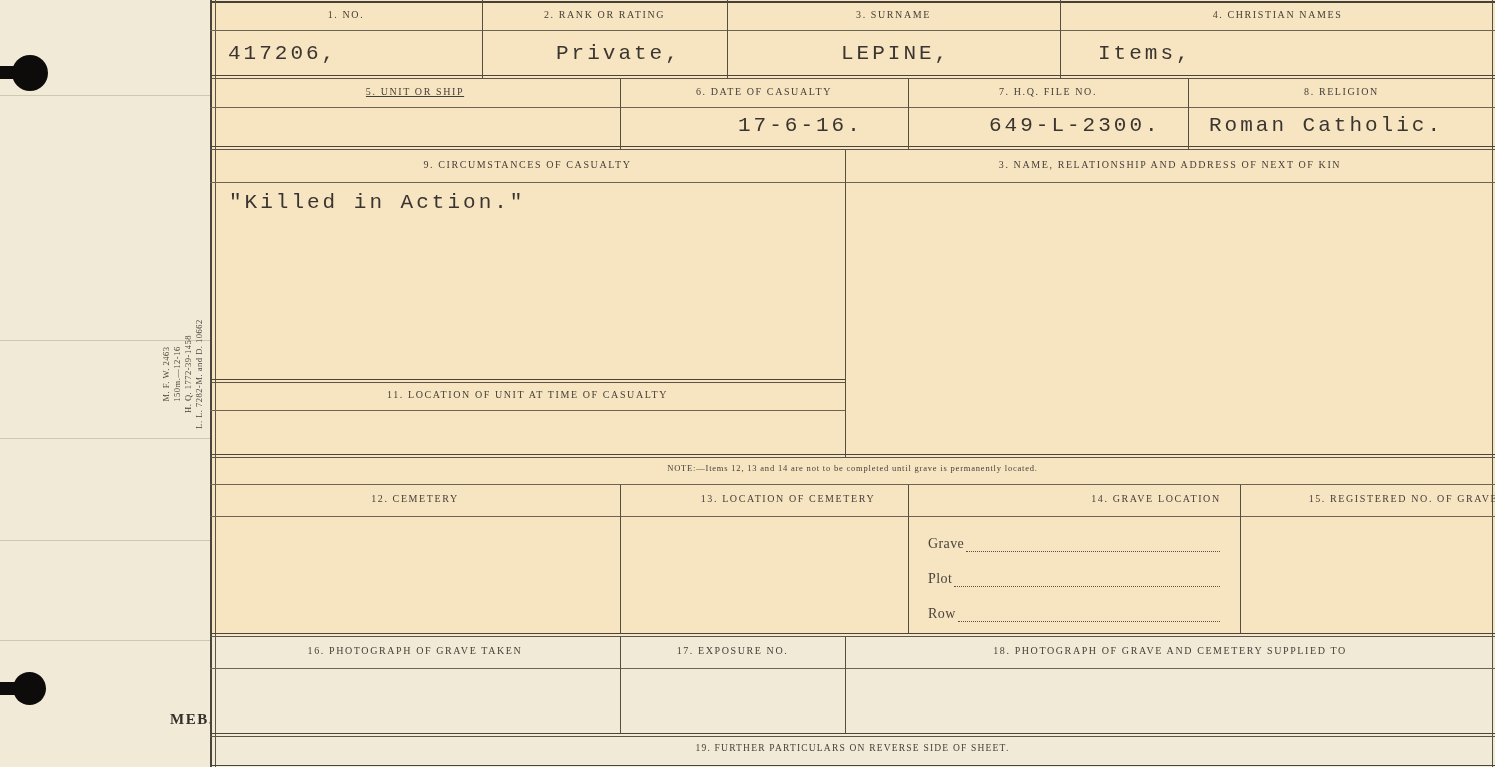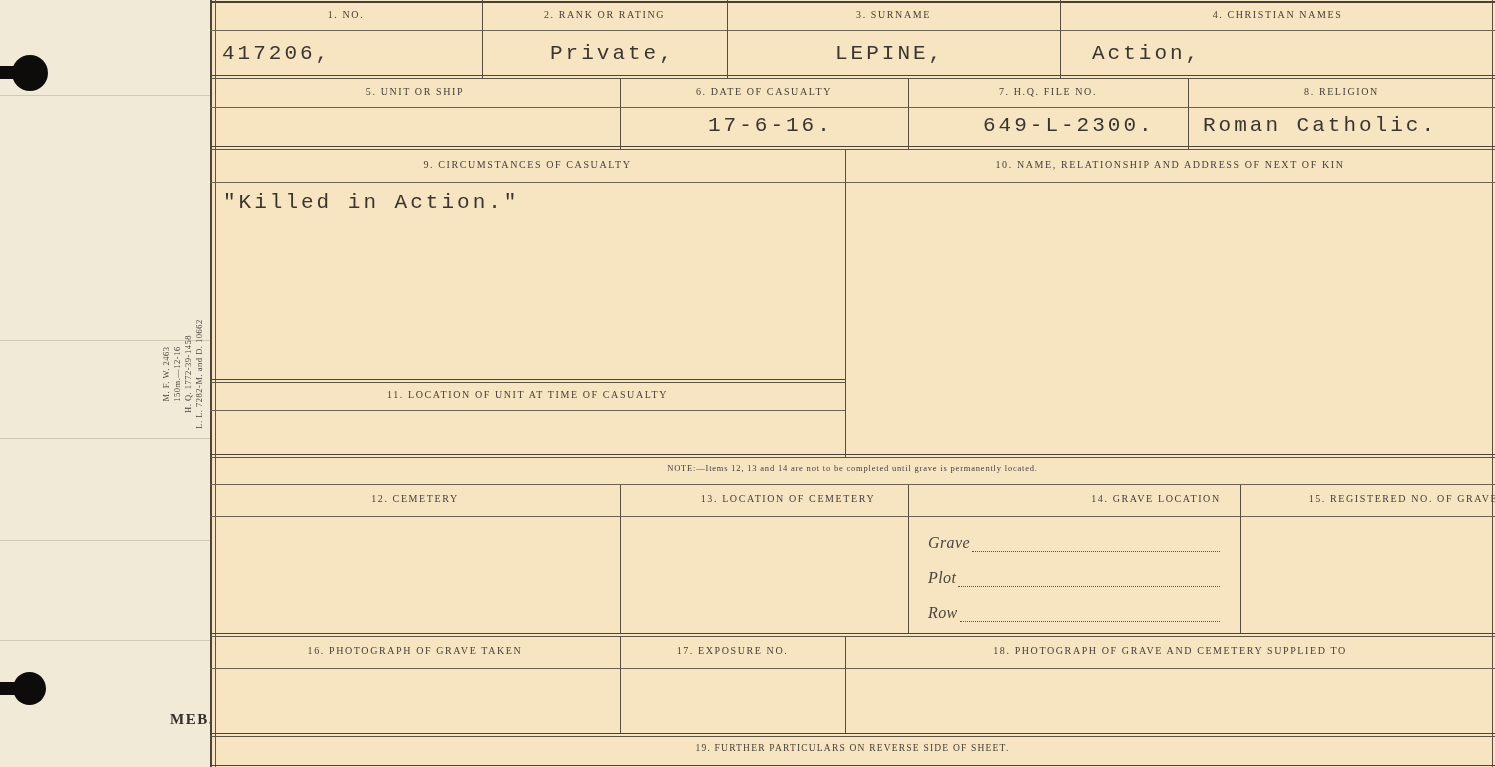--- a/index.html
+++ b/index.html
@@ -1,32 +1,32 @@
 <!DOCTYPE html>
 <html><head>
 <meta charset="utf-8">
 <style>
   html,body{margin:0;padding:0;background:#888;}
   .page{position:relative;width:1495px;height:767px;background:#f1ead7;overflow:hidden;
         font-family:"Liberation Serif","DejaVu Serif",serif;}
-  .form{position:absolute;left:210px;top:0;width:1285px;height:767px;background:#f7e5c2;}
+  .form{position:absolute;left:210px;top:0;width:1285px;height:635px;background:#f7e5c2;}
   
   .hl{position:absolute;height:1px;background:#4a443a;}
   .hlt{position:absolute;height:1px;background:#6e6454;}
   .hl2{position:absolute;height:4px;border-top:1px solid #4a443a;border-bottom:1px solid #5d5446;box-sizing:border-box;}
   .vl{position:absolute;width:1px;background:#564e41;}
   .vl2{position:absolute;width:6px;border-left:2px solid #4a443a;border-right:1px solid #5d5446;box-sizing:border-box;}
   
   .lbl{position:absolute;font-size:10px;letter-spacing:1.6px;color:#46403a;text-align:center;
        white-space:nowrap;font-family:"Liberation Serif","DejaVu Serif",serif;}
   .lbl-sm{position:absolute;font-size:8.5px;letter-spacing:.8px;color:#46403a;text-align:center;white-space:nowrap;}
   .typed{position:absolute;font-family:"Liberation Mono","DejaVu Sans Mono",monospace;
-         font-size:21px;letter-spacing:3px;color:#3b3531;white-space:nowrap;}
+         font-size:21px;letter-spacing:3px;color:#3b3531;white-space:nowrap;margin-left:6px;}
   .gl-row{position:absolute;display:flex;align-items:flex-end;width:292px;height:14px;}
-  .gl-row .gl-label{font-size:16px;color:#4a443c;letter-spacing:.4px;flex:0 0 auto;font-style:italic;}
+  .gl-row .gl-label{font-size:14px;color:#4a443c;letter-spacing:.4px;flex:0 0 auto;}
   .gl-row .gl-leader{flex:1 1 auto;border-bottom:1px dotted #5a5244;height:3px;margin-left:2px;}
   
   .hole{position:absolute;background:#0d0c0a;border-radius:50%;}
   .stub{position:absolute;background:#0d0c0a;}
   .faint{position:absolute;height:1px;background:rgba(125,112,82,.28);}
   .sidecode{position:absolute;transform:rotate(-90deg);font-size:8.5px;line-height:11px;
             color:#4a443c;text-align:center;letter-spacing:.5px;white-space:nowrap;}
   .stamp{position:absolute;font-size:15px;font-weight:bold;letter-spacing:1.5px;color:#332f2a;
          font-family:"Liberation Serif","DejaVu Serif",serif;}
 </style>
@@ -69,42 +69,42 @@
     <div class="vl" style="left:850px;top:0;height:78px;"></div>
 
     <div class="lbl" style="left:0;top:9px;width:272px;">1. NO.</div>
     <div class="lbl" style="left:272px;top:9px;width:245px;">2. RANK OR RATING</div>
     <div class="lbl" style="left:517px;top:9px;width:333px;">3. SURNAME</div>
     <div class="lbl" style="left:850px;top:9px;width:435px;">4. CHRISTIAN NAMES</div>
 
     <div class="typed" style="left:12px;top:42px;">417206,</div>
     <div class="typed" style="left:340px;top:42px;">Private,</div>
     <div class="typed" style="left:625px;top:42px;">LEPINE,</div>
-    <div class="typed" style="left:882px;top:42px;">Action,</div>
+    <div class="typed" style="left:882px;top:42px;">Items,</div>
 
     <div class="hlt" style="left:0;top:107px;width:1285px;"></div>
     <div class="hl2" style="left:0;top:146px;width:1285px;"></div>
     <div class="vl" style="left:410px;top:79px;height:71px;"></div>
     <div class="vl" style="left:698px;top:79px;height:71px;"></div>
     <div class="vl" style="left:978px;top:79px;height:71px;"></div>
 
-    <div class="lbl" style="left:0;top:86px;width:410px;">5. UNIT OR SHIP</div>
+    <div class="lbl" style="left:0;top:86px;width:410px;text-decoration:underline;">5. UNIT OR SHIP</div>
     <div class="lbl" style="left:410px;top:86px;width:288px;">6. DATE OF CASUALTY</div>
     <div class="lbl" style="left:698px;top:86px;width:280px;">7. H.Q. FILE NO.</div>
     <div class="lbl" style="left:978px;top:86px;width:307px;">8. RELIGION</div>
 
-    <div class="typed" style="left:498px;top:114px;font-family:Liberation Mono, monospace;">17-6-16.</div>
+    <div class="typed" style="left:522px;top:114px;font-family:Liberation Mono, monospace;">17-6-16.</div>
     <div class="typed" style="left:773px;top:114px;">649-L-2300.</div>
     <div class="typed" style="left:993px;top:114px;">Roman Catholic.</div>
 
     <div class="hlt" style="left:0;top:182px;width:1285px;"></div>
     <div class="vl" style="left:635px;top:150px;height:308px;"></div>
 
     <div class="lbl" style="left:0;top:159px;width:635px;">9. CIRCUMSTANCES OF CASUALTY</div>
-    <div class="lbl" style="left:635px;top:159px;width:650px;">10. NAME, RELATIONSHIP AND ADDRESS OF NEXT OF KIN</div>
+    <div class="lbl" style="left:635px;top:159px;width:650px;">3. NAME, RELATIONSHIP AND ADDRESS OF NEXT OF KIN</div>
 
     <div class="typed" style="left:13px;top:191px;">"Killed in Action."</div>
     <div class="typed" style="left:648px;top:191px;"></div>
 
     <div class="hl2" style="left:0;top:379px;width:635px;"></div>
     <div class="hlt" style="left:0;top:410px;width:635px;"></div>
     <div class="lbl" style="left:0;top:389px;width:635px;">11. LOCATION OF UNIT AT TIME OF CASUALTY</div>
 
     <div class="hl2" style="left:0;top:454px;width:1285px;"></div>
     <div class="lbl-sm" style="left:0;top:463px;width:1285px;">NOTE:—Items 12, 13 and 14 are not to be completed until grave is permanently located.</div>

